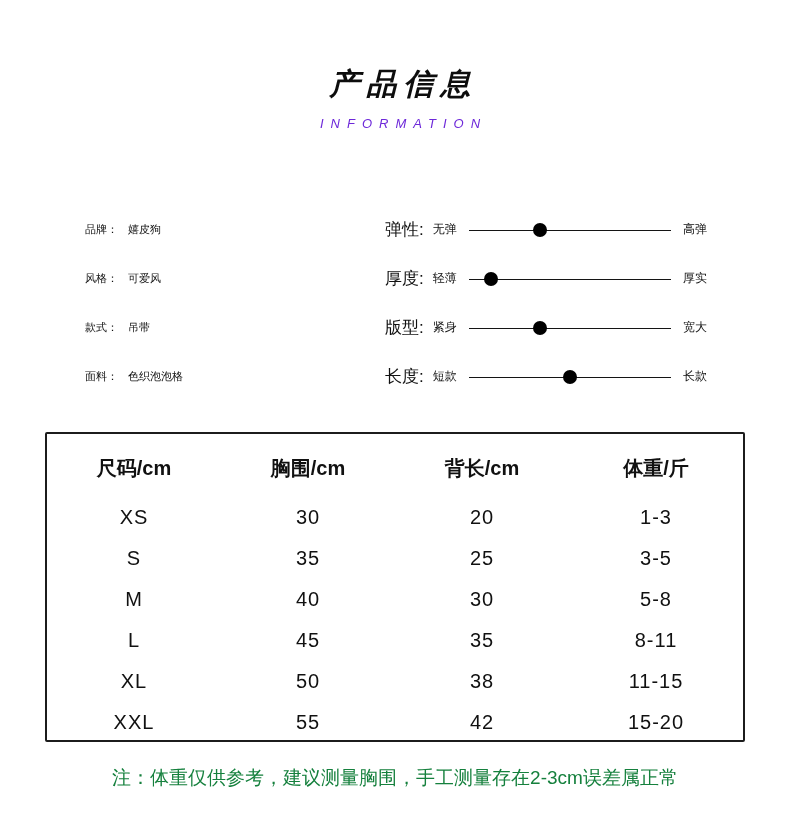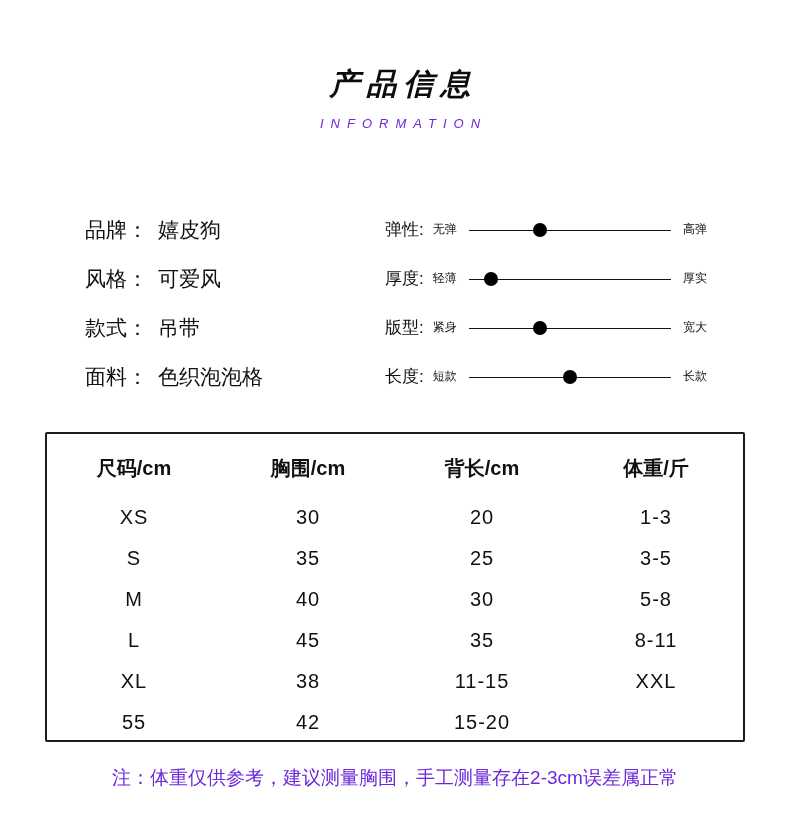--- a/index.html
+++ b/index.html
@@ -22,21 +22,21 @@
   .header { position:absolute; top:64px; left:5px; width:100%; text-align:center;font-style:italic; }
   .title {
     font-size:30px; font-weight:700; letter-spacing:7px; text-indent:7px; color:#0d0d0d;
   }
   .subtitle {
     margin-top:11px; font-size:13px; font-weight:400; letter-spacing:7px; text-indent:7px; color:#6d28d9;
   }
 
   
   .attrs { position:absolute; left:85px; top:205px; width:280px; }
-  .attr-row { display:flex; align-items:center; height:49px; font-size:21px;font-family:Liberation Serif, serif; }
+  .attr-row { display:flex; align-items:center; height:49px; font-size:11px;font-family:Liberation Serif, serif; }
   .attr-label { margin-right:10px; white-space:nowrap; }
   .attr-value { white-space:nowrap; }
 
   
   .sliders { position:absolute; left:385px; top:205px; width:322px; }
   .slider-row { display:flex; align-items:center; height:49px; }
   .slider-label { font-size:17px; margin-right:9px; white-space:nowrap; }
   .slider-end { font-size:12px; white-space:nowrap; }
   .slider-track { flex:1; position:relative; height:15px; margin:0 12px; }
   .slider-track::before {
@@ -58,21 +58,21 @@
     align-items:center;
     padding-top:5px;
     background:#ffffff;
   }
   .th { font-size:20px; font-weight:700; text-align:center; }
   .td { font-size:20px; font-weight:400; text-align:center; letter-spacing:1px; }
 
   
   .note {
     position:absolute; top:765px; left:0; width:100%;
-    text-align:center; font-size:19px; color:#6d28d9;
+    text-align:center; font-size:19px; color:#15803d;
   }
 </style>
 </head>
 <body>
 
 <div class="page">
 
   <div class="header">
     <div class="title">产品信息</div>
     <div class="subtitle">INFORMATION</div>
@@ -152,20 +152,21 @@
     <div class="td">40</div>
     <div class="td">30</div>
     <div class="td">5-8</div>
 
     <div class="td">L</div>
     <div class="td">45</div>
     <div class="td">35</div>
     <div class="td">8-11</div>
 
     <div class="td">XL</div>
+    <div class="td">50</div>
     <div class="td">38</div>
     <div class="td">11-15</div>
 
     <div class="td">XXL</div>
     <div class="td">55</div>
     <div class="td">42</div>
     <div class="td">15-20</div>
   </div>
 
   <div class="note">注：体重仅供参考，建议测量胸围，手工测量存在2-3cm误差属正常</div>

